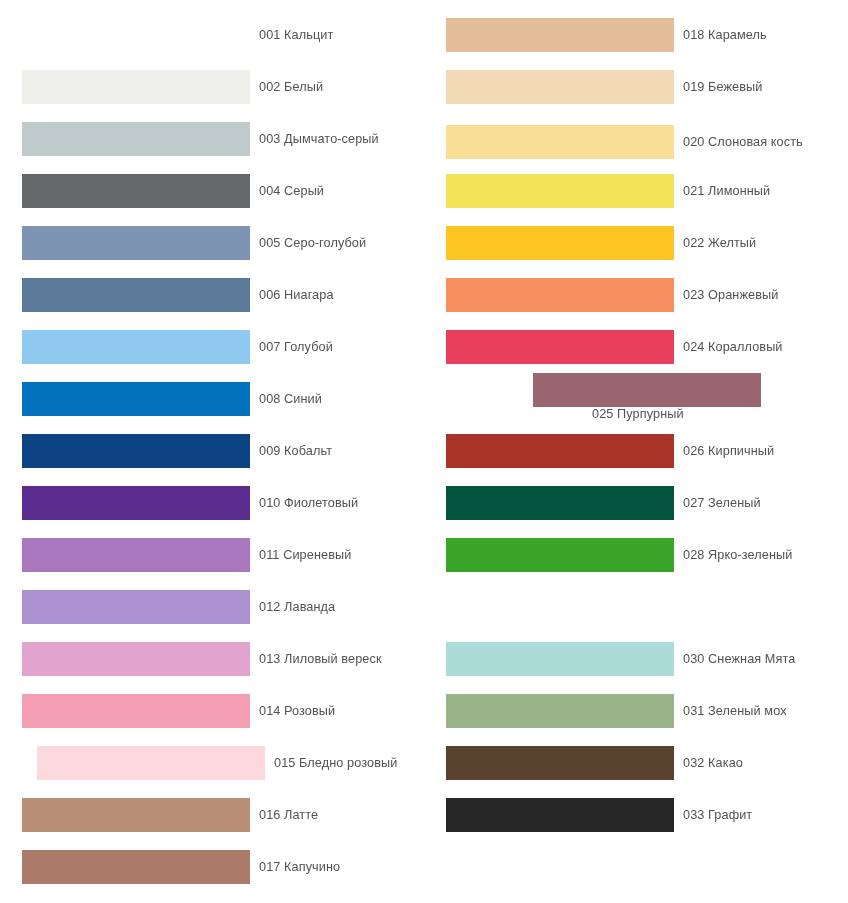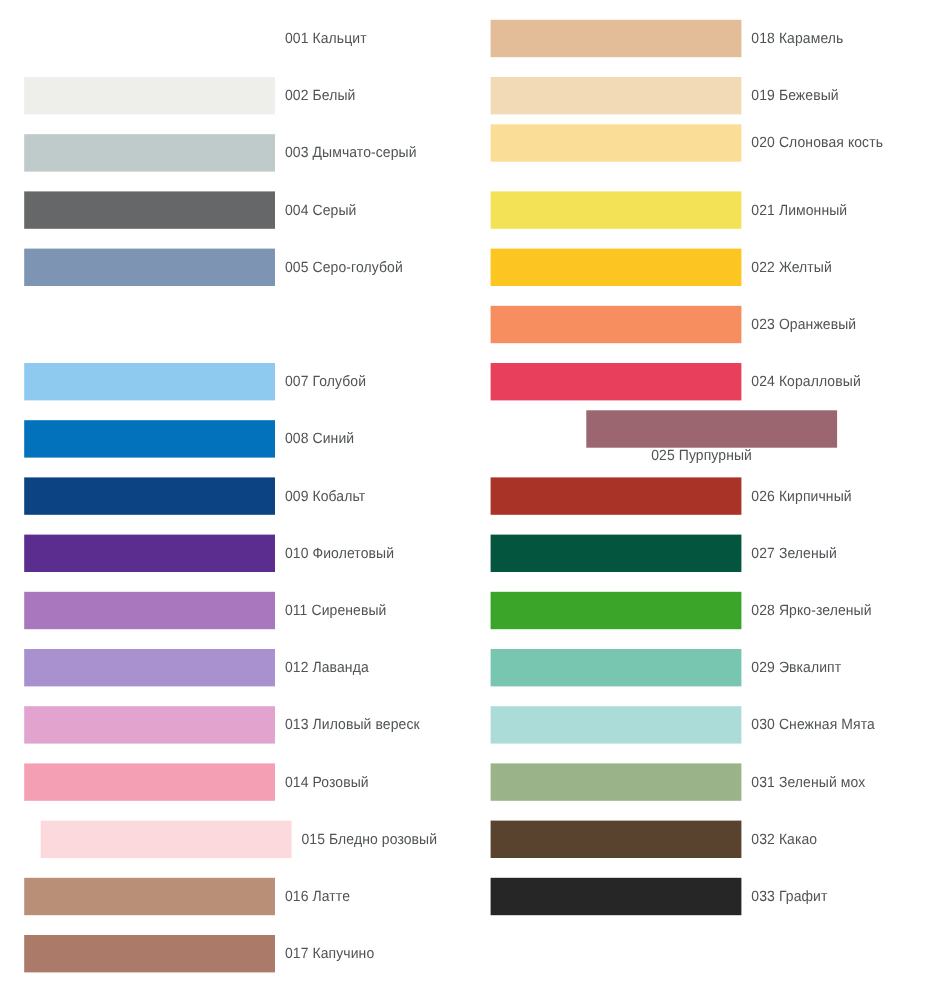--- a/index.html
+++ b/index.html
@@ -73,20 +73,24 @@
         <div class="swatch-label">003 Дымчато-серый</div>
       </div>
       <div class="color-row" style="top: 165px;">
         <div class="swatch" style="background: rgb(102, 103, 104);"></div>
         <div class="swatch-label">004 Серый</div>
       </div>
       <div class="color-row" style="top: 217px;">
         <div class="swatch" style="background: rgb(125, 148, 178);"></div>
         <div class="swatch-label">005 Серо-голубой</div>
       </div>
+      <div class="color-row" style="top: 269px;">
+        <div class="swatch" style="background: rgb(92, 122, 153);"></div>
+        <div class="swatch-label">006 Ниагара</div>
+      </div>
       <div class="color-row" style="top: 321px;">
         <div class="swatch" style="background: rgb(142, 202, 240);"></div>
         <div class="swatch-label">007 Голубой</div>
       </div>
       <div class="color-row" style="top: 373px;">
         <div class="swatch" style="background: rgb(2, 114, 188);"></div>
         <div class="swatch-label">008 Синий</div>
       </div>
       <div class="color-row" style="top: 425px;">
         <div class="swatch" style="background: rgb(11, 67, 131);"></div>
@@ -127,21 +131,21 @@
     </div>
   <div class="palette-column" id="column-right">
       <div class="color-row" style="top: 9px;">
         <div class="swatch" style="background: rgb(227, 188, 152);"></div>
         <div class="swatch-label">018 Карамель</div>
       </div>
       <div class="color-row" style="top: 61px;">
         <div class="swatch" style="background: rgb(243, 218, 182);"></div>
         <div class="swatch-label">019 Бежевый</div>
       </div>
-      <div class="color-row" style="top: 104px; text-align: right;">
+      <div class="color-row" style="top: 116px; text-align: right;">
         <div class="swatch" style="background: rgb(250, 221, 150);"></div>
         <div class="swatch-label">020 Слоновая кость</div>
       </div>
       <div class="color-row" style="top: 165px;">
         <div class="swatch" style="background: rgb(243, 225, 86);"></div>
         <div class="swatch-label">021 Лимонный</div>
       </div>
       <div class="color-row" style="top: 217px;">
         <div class="swatch" style="background: rgb(252, 197, 33);"></div>
         <div class="swatch-label">022 Желтый</div>
@@ -163,24 +167,20 @@
         <div class="swatch-label">026 Кирпичный</div>
       </div>
       <div class="color-row" style="top: 477px;">
         <div class="swatch" style="background: rgb(3, 85, 61);"></div>
         <div class="swatch-label">027 Зеленый</div>
       </div>
       <div class="color-row" style="top: 529px;">
         <div class="swatch" style="background: rgb(58, 165, 40);"></div>
         <div class="swatch-label">028 Ярко-зеленый</div>
       </div>
-      <div class="color-row" style="top: 581px;">
-        <div class="swatch" style="background: rgb(121, 198, 176);"></div>
-        <div class="swatch-label">029 Эвкалипт</div>
-      </div>
       <div class="color-row" style="top: 633px;">
         <div class="swatch" style="background: rgb(171, 220, 216);"></div>
         <div class="swatch-label">030 Снежная Мята</div>
       </div>
       <div class="color-row" style="top: 685px;">
         <div class="swatch" style="background: rgb(155, 179, 137);"></div>
         <div class="swatch-label">031 Зеленый мох</div>
       </div>
       <div class="color-row" style="top: 737px;">
         <div class="swatch" style="background: rgb(89, 67, 46);"></div>

